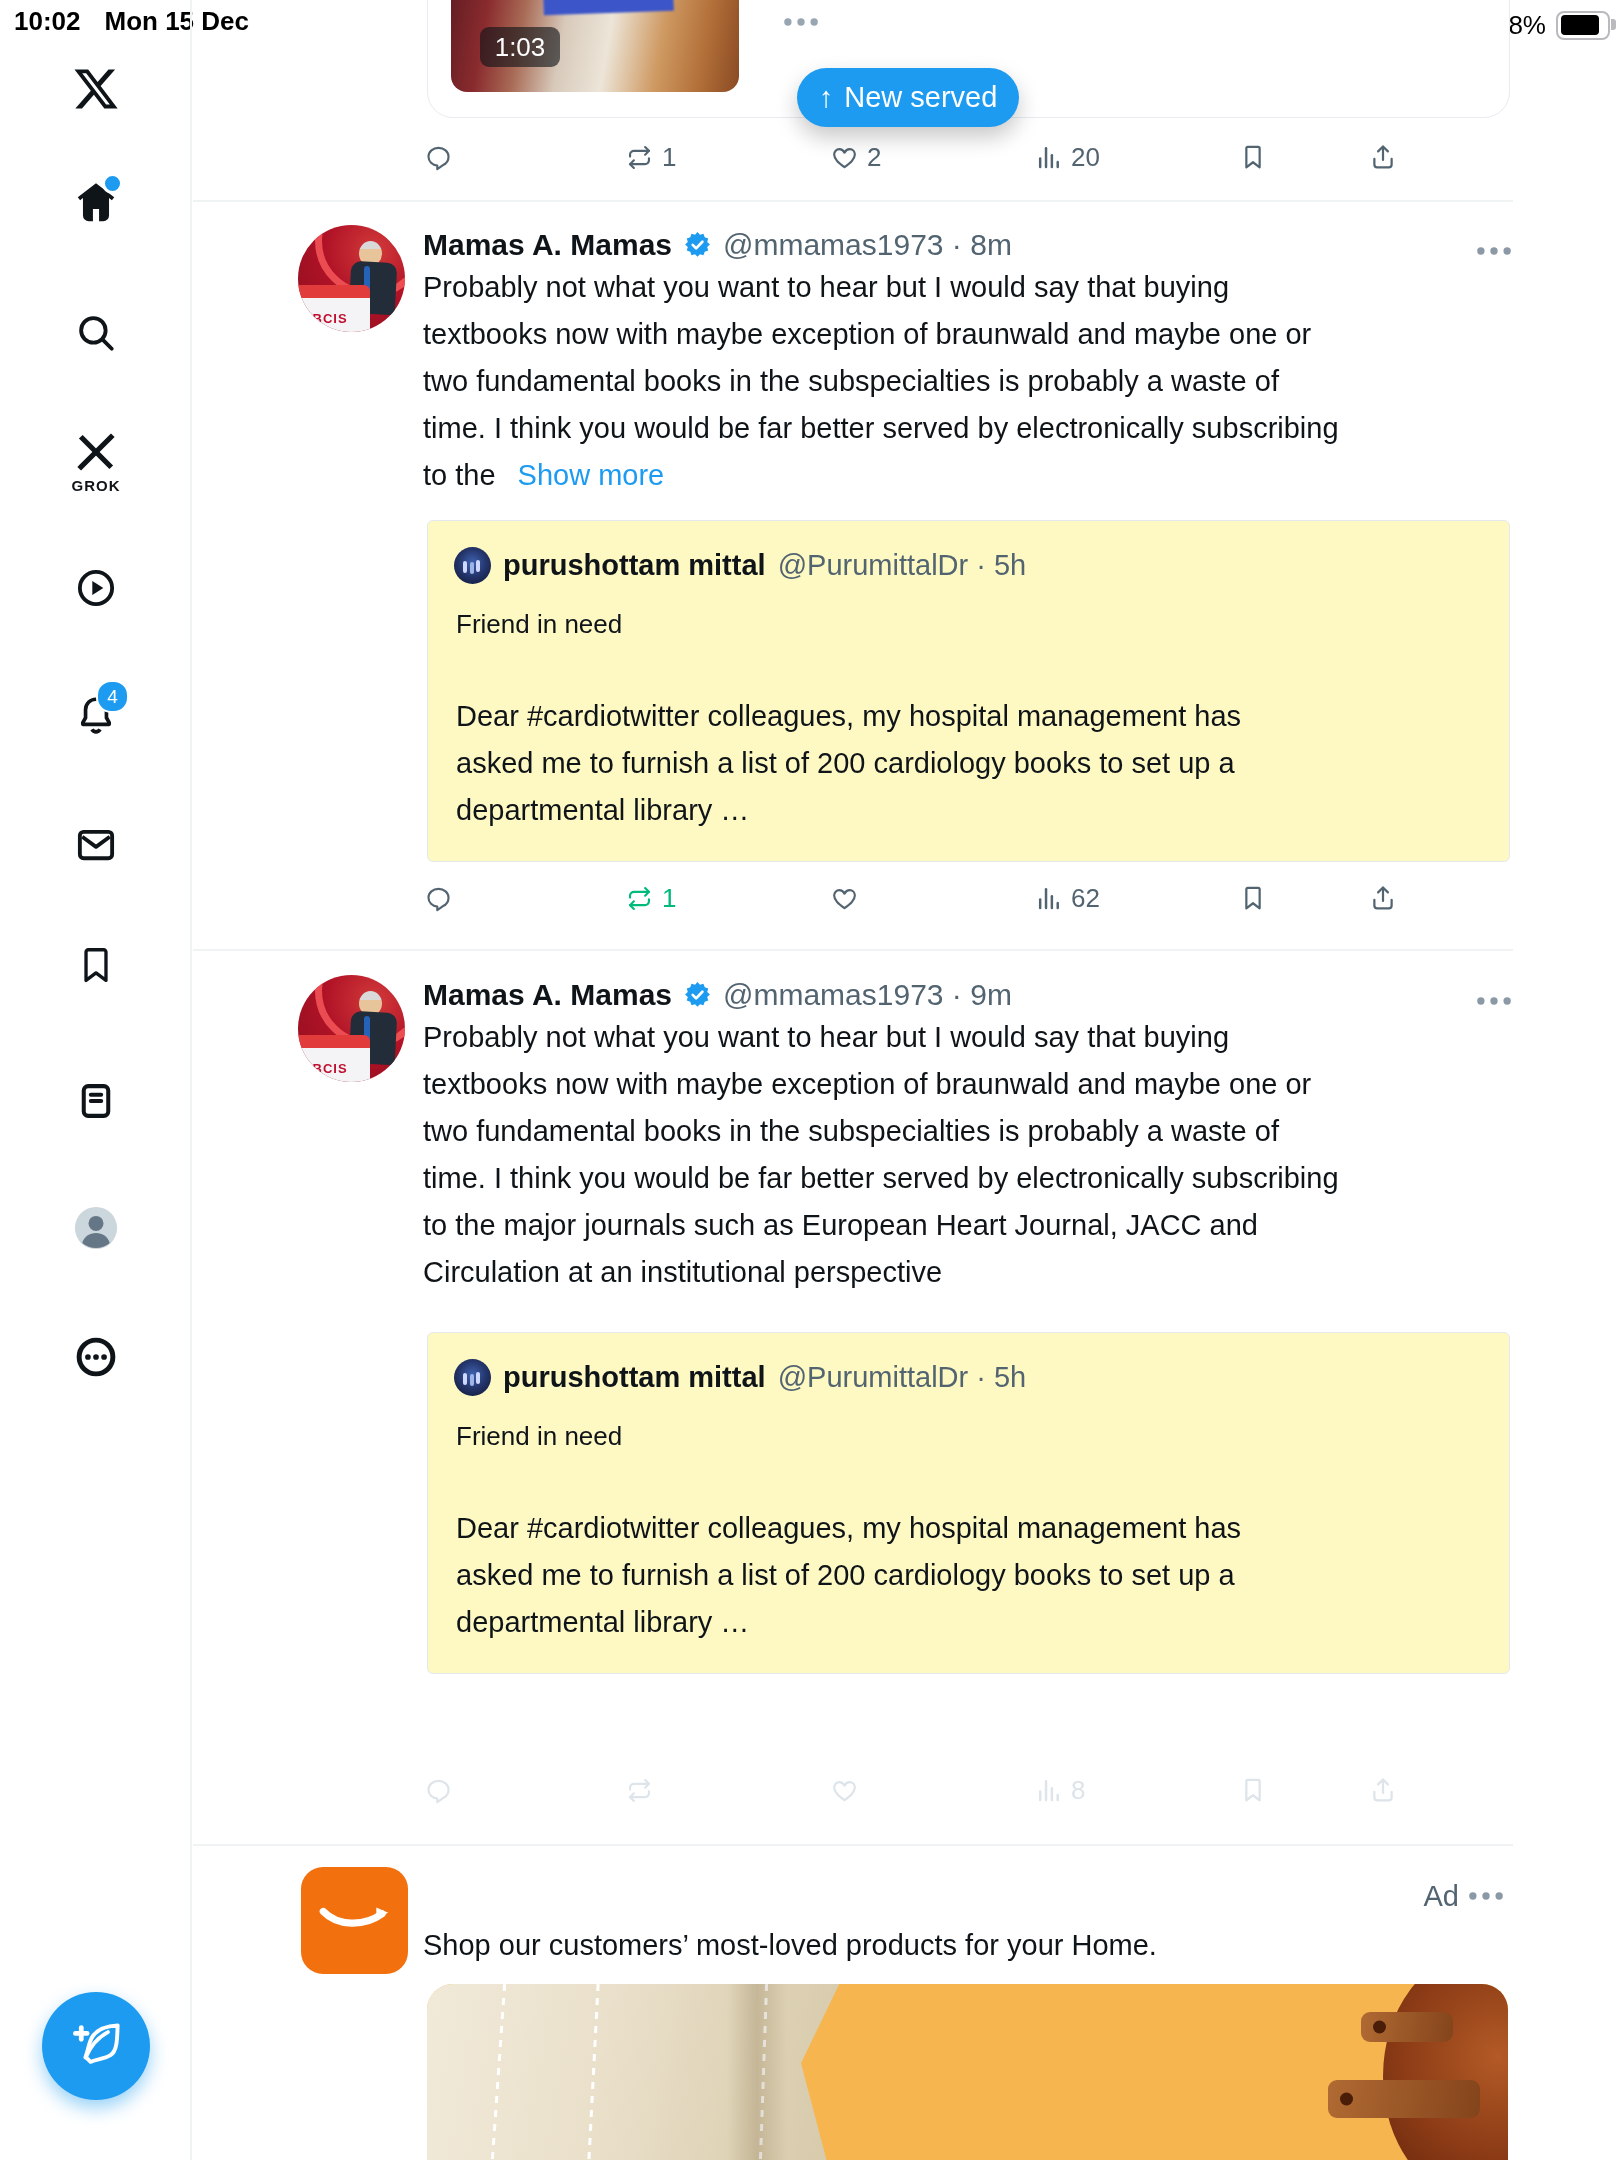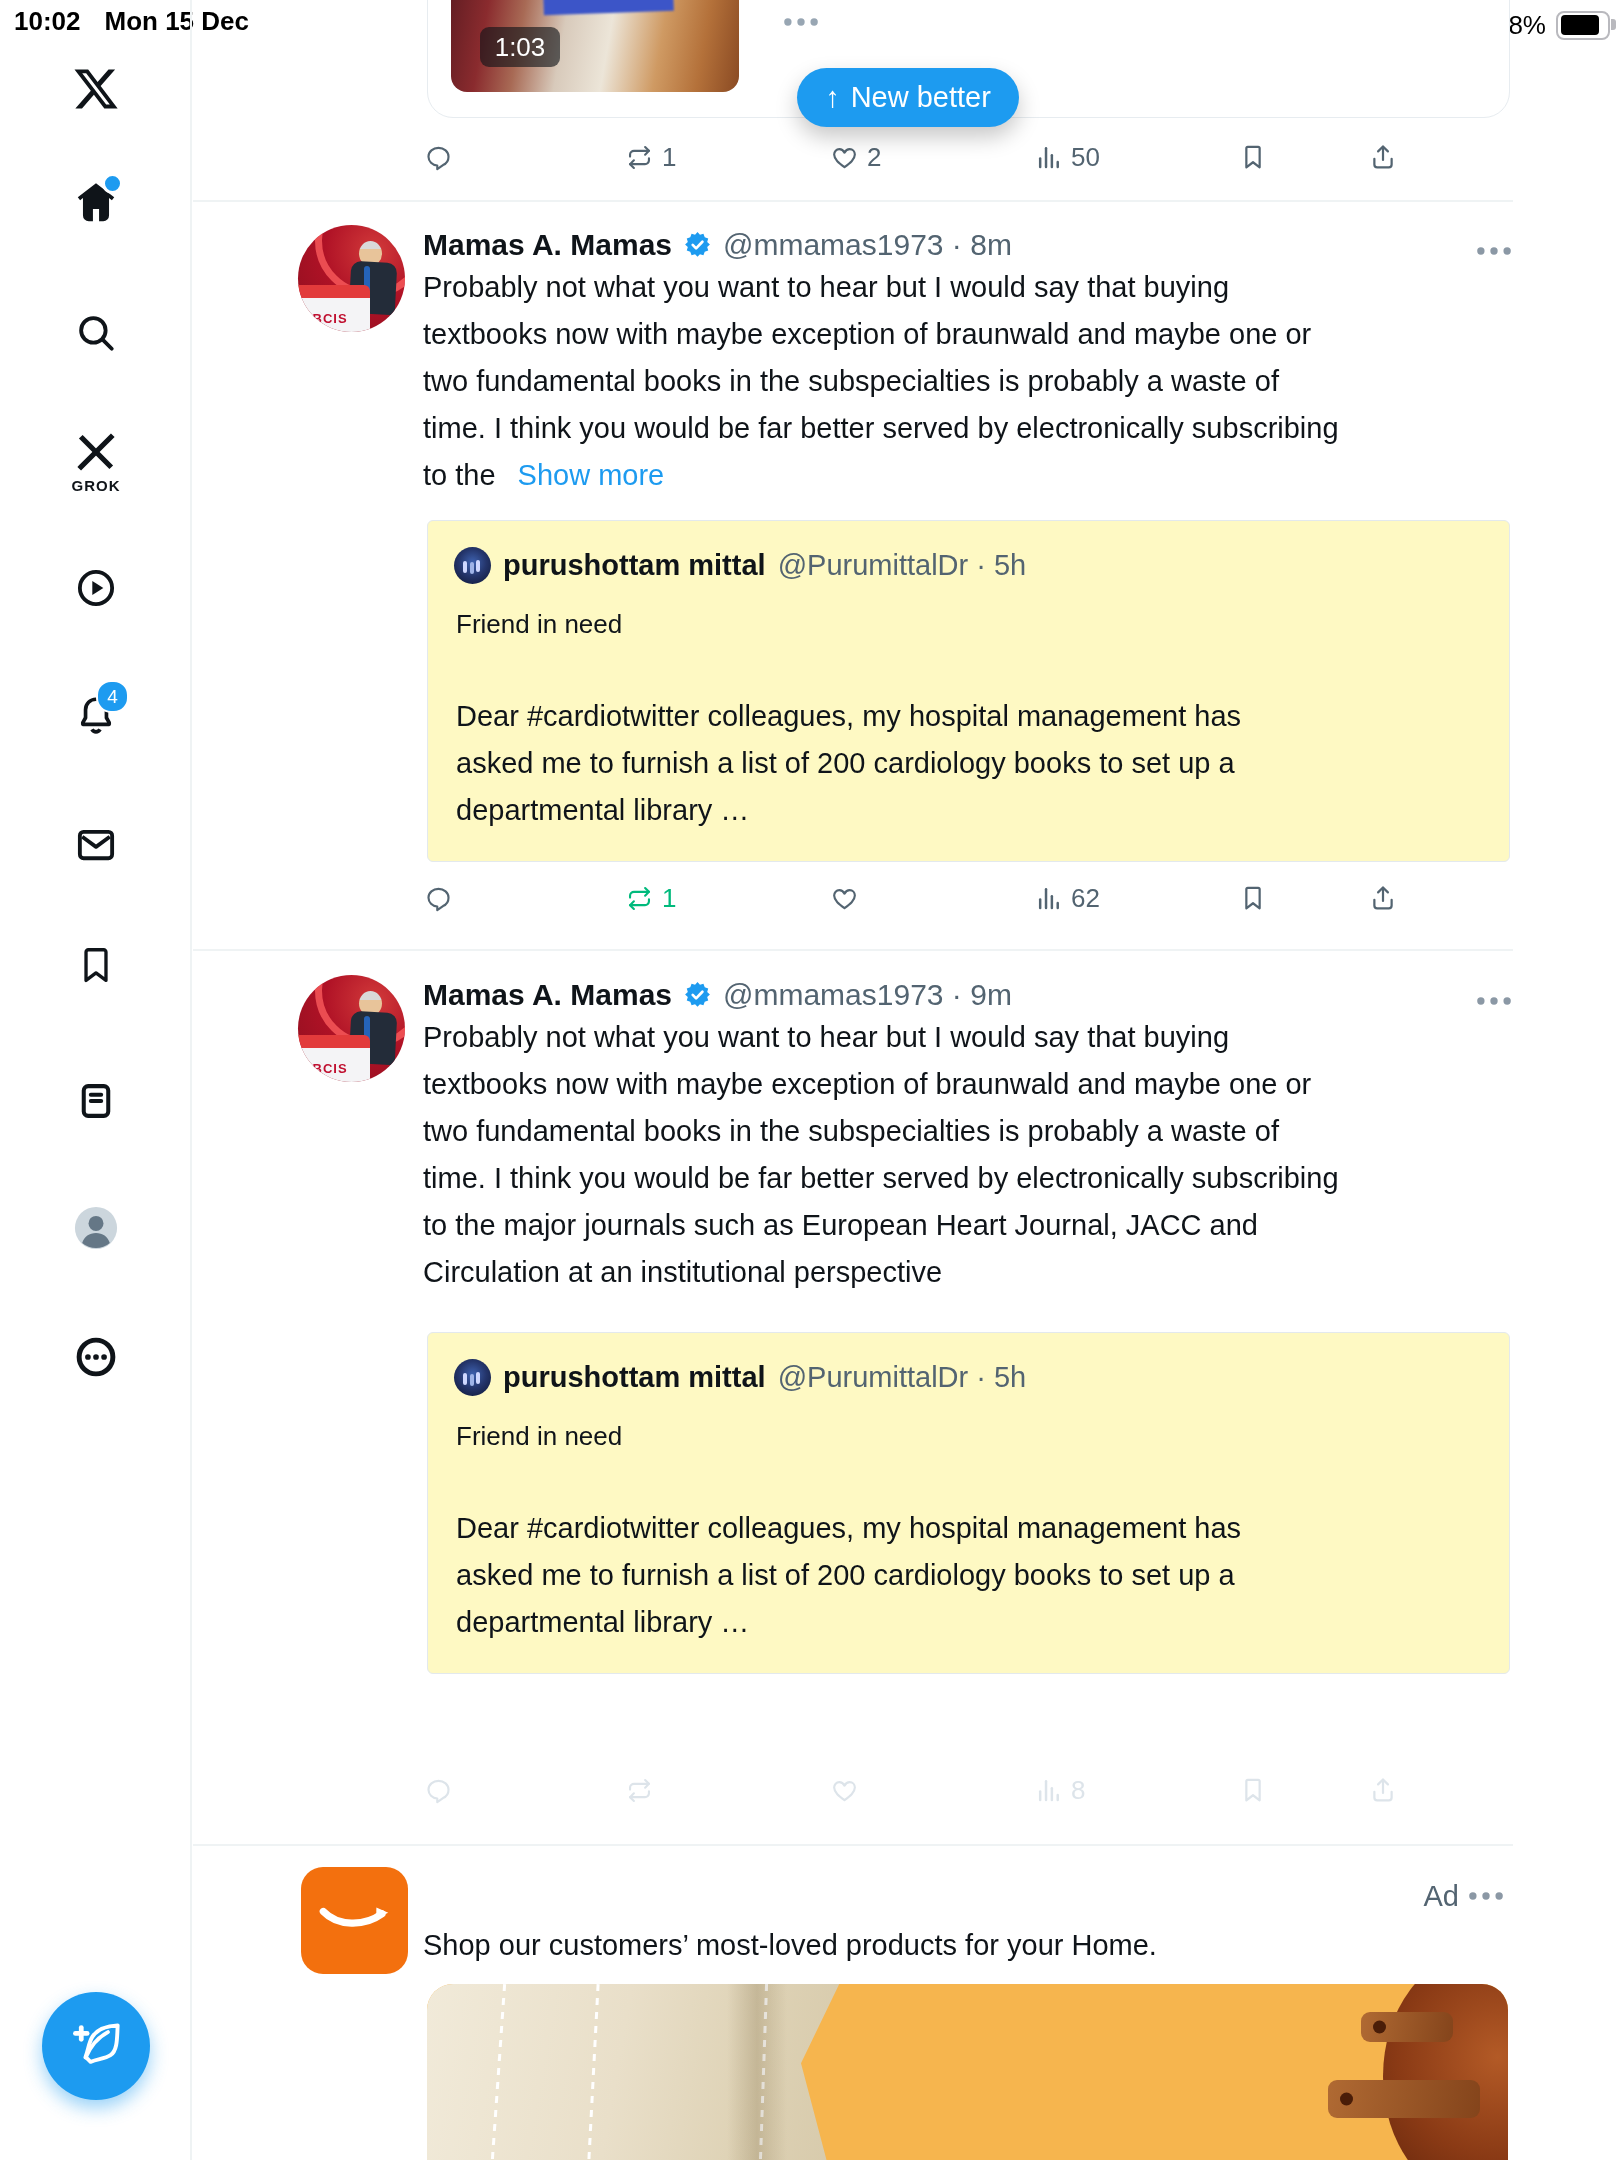--- a/index.html
+++ b/index.html
@@ -304,21 +304,21 @@
   </span>
   <div class="fab">
     <svg width="52" height="52">
         <use href="#i-feather"></use>
       </svg>
   </div>
 </div>
 
 <div class="pill">
   <span>↑</span>
-  <span>New better</span>
+  <span>New served</span>
 </div>
 
 <div class="main">
 
   <section class="tweet" style="top:0;height:202px">
     <div class="vcard">
       <div class="vthumb">
         <div class="vblue"></div>
         <div class="vchip">1:03</div>
       </div>
@@ -341,21 +341,21 @@
       <span class="ag" style="left:638px">
           <svg width="27" height="27">
             <use href="#i-heart"></use>
           </svg>
           <span>2</span>
         </span>
       <span class="ag" style="left:842px">
           <svg width="27" height="27">
             <use href="#i-views"></use>
           </svg>
-          <span>50</span>
+          <span>20</span>
         </span>
       <span class="ag" style="left:1046px">
           <svg width="28" height="28">
             <use href="#i-bookmark"></use>
           </svg>
         </span>
       <span class="ag" style="left:1176px">
           <svg width="28" height="28">
             <use href="#i-share"></use>
           </svg>

